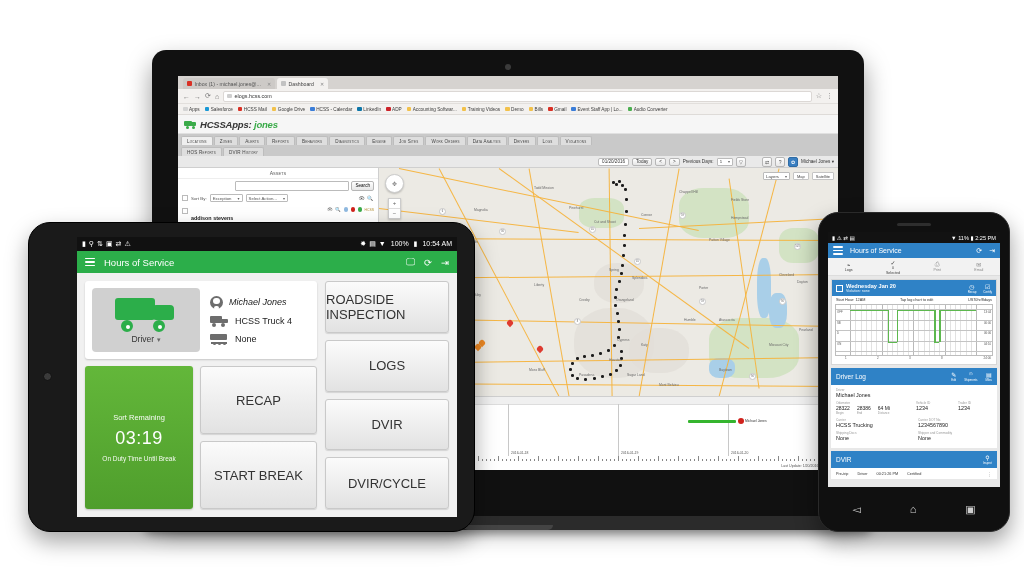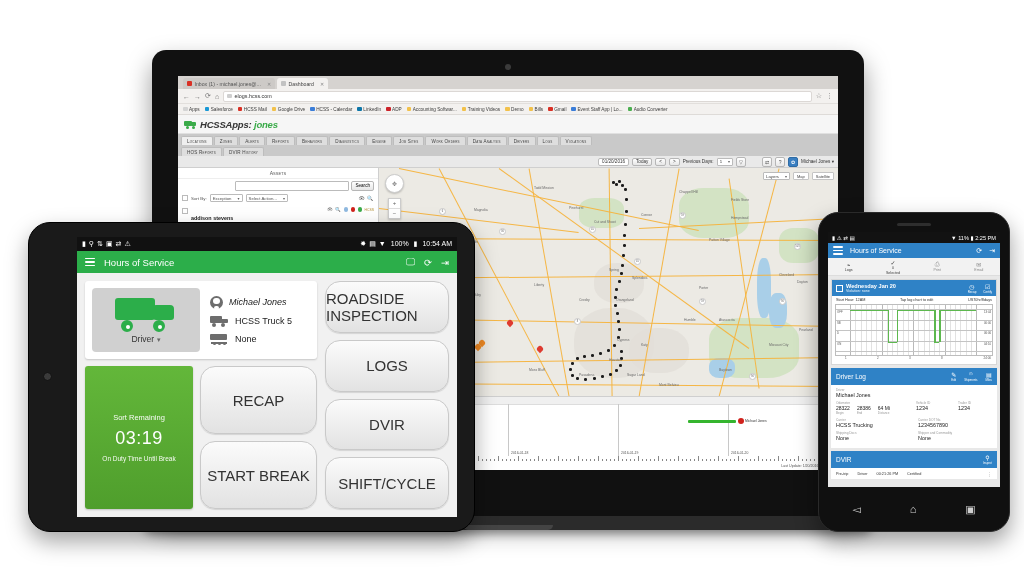--- a/index.html
+++ b/index.html
@@ -37,22 +37,22 @@
   .info-row{display:flex;align-items:center;gap:6px;font-size:9px;color:#222;}
   .info-row.it{font-style:italic;}
   .lower{display:flex;gap:7px;flex:1;}
   .time-box{width:108px;background:linear-gradient(#63b73a,#4f9e2c);border-radius:3px;color:#fff;
             display:flex;flex-direction:column;align-items:center;justify-content:center;gap:6px;
             box-shadow:0 1px 2px rgba(0,0,0,.2);}
   .time-box .t1{font-size:7.5px;opacity:.95;}
   .time-box .t2{font-size:18px;letter-spacing:.5px;}
   .time-box .t3{font-size:6.5px;opacity:.95;}
   .btn-col{flex:1;display:flex;flex-direction:column;gap:7px;}
-  .gbtn{flex:1;background:linear-gradient(#fbfbfb,#e2e2e2);border:1px solid #c9c9c9;border-radius:15px;
-        display:flex;align-items:center;justify-content:center;font-size:15px;color:#333;
+  .gbtn{flex:1;background:linear-gradient(#fbfbfb,#e2e2e2);border:1px solid #c9c9c9;border-radius:3px;
+        display:flex;align-items:center;justify-content:center;font-size:13px;color:#333;
         box-shadow:0 1px 1px rgba(0,0,0,.12);}
   .tab-right{flex:1;display:flex;flex-direction:column;gap:7px;}
   .tab-right .gbtn{min-height:0;}
 
   
   .truck-big{width:62px;height:36px;position:relative;}
   .truck-big .body{position:absolute;left:0;top:2px;width:40px;height:22px;background:#2cae4a;border-radius:3px;}
   .truck-big .cab{position:absolute;left:38px;top:9px;width:21px;height:15px;background:#2cae4a;border-radius:3px 4px 3px 3px;}
   .truck-big .w1,.truck-big .w2{position:absolute;bottom:0;width:12px;height:12px;border-radius:50%;
         background:#2cae4a;border:3px solid #2cae4a;box-sizing:border-box;}
@@ -831,21 +831,21 @@
                 <span class="avatar-ic"></span>
                 <span>Michael Jones</span>
               </div>
               <div class="info-row">
                 <span class="truck-sm">
                     <i class="b"></i>
                     <i class="c"></i>
                     <i class="w a"></i>
                     <i class="w b2"></i>
                   </span>
-                <span>HCSS Truck 5</span>
+                <span>HCSS Truck 4</span>
               </div>
               <div class="info-row">
                 <span class="trailer-sm">
                     <i class="bx"></i>
                     <i class="l"></i>
                     <i class="w a"></i>
                     <i class="w b2"></i>
                     <i class="w c3"></i>
                   </span>
                 <span>None</span>
@@ -863,21 +863,21 @@
               <div class="gbtn">RECAP</div>
               <div class="gbtn">START BREAK</div>
             </div>
           </div>
         </div>
 
         <div class="tab-right">
           <div class="gbtn">ROADSIDE INSPECTION</div>
           <div class="gbtn">LOGS</div>
           <div class="gbtn">DVIR</div>
-          <div class="gbtn">SHIFT/CYCLE</div>
+          <div class="gbtn">DVIR/CYCLE</div>
         </div>
       </div>
 
     </div>
   </div>
 
   <div id="phone" class="abs">
     <div class="spk"></div>
     <div id="phoneScreen">
 

